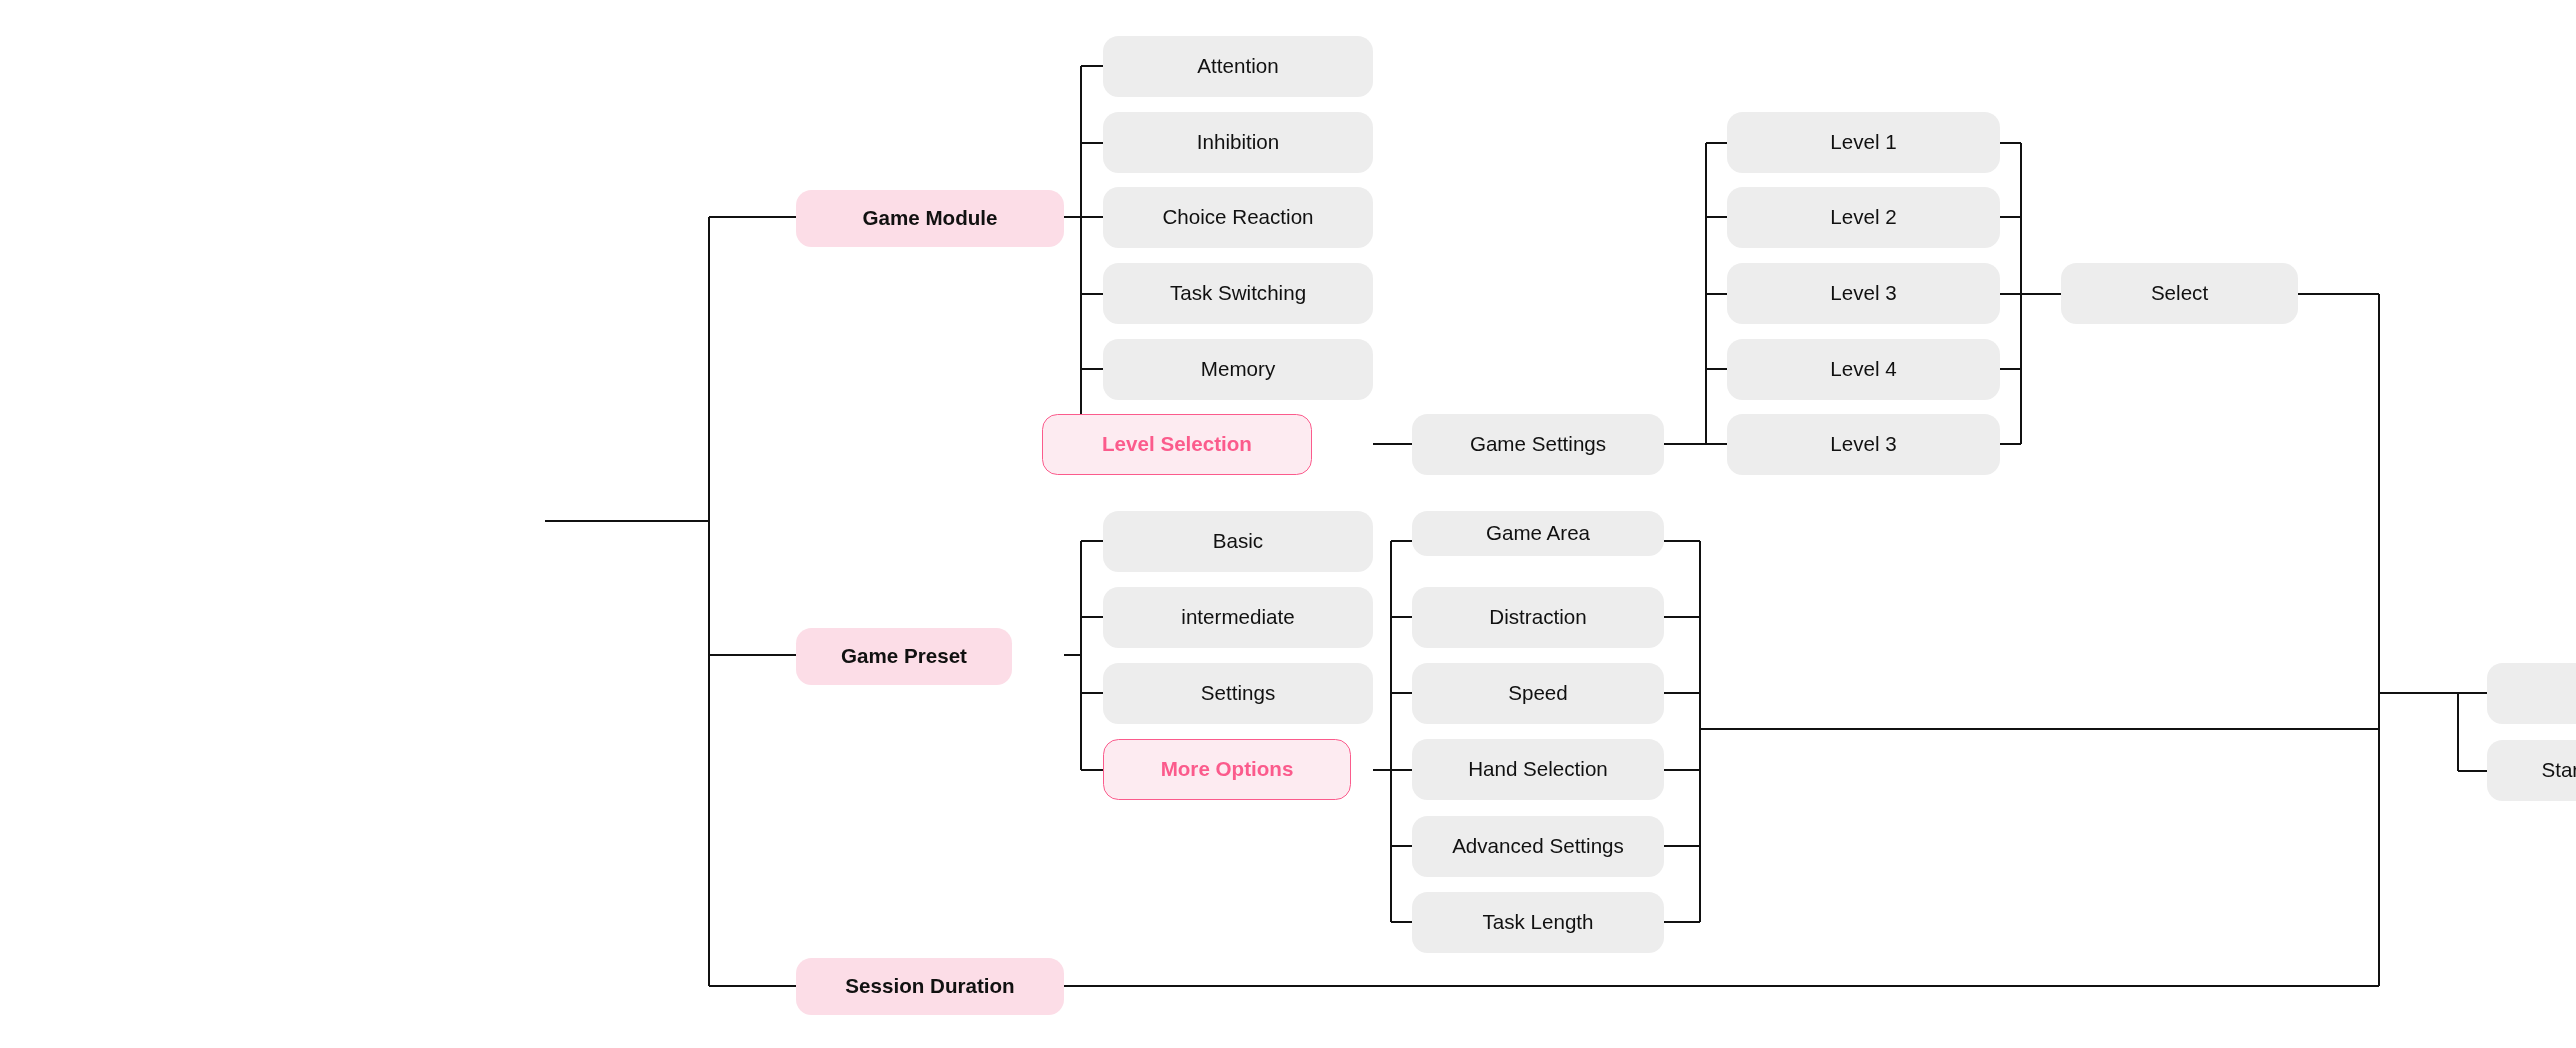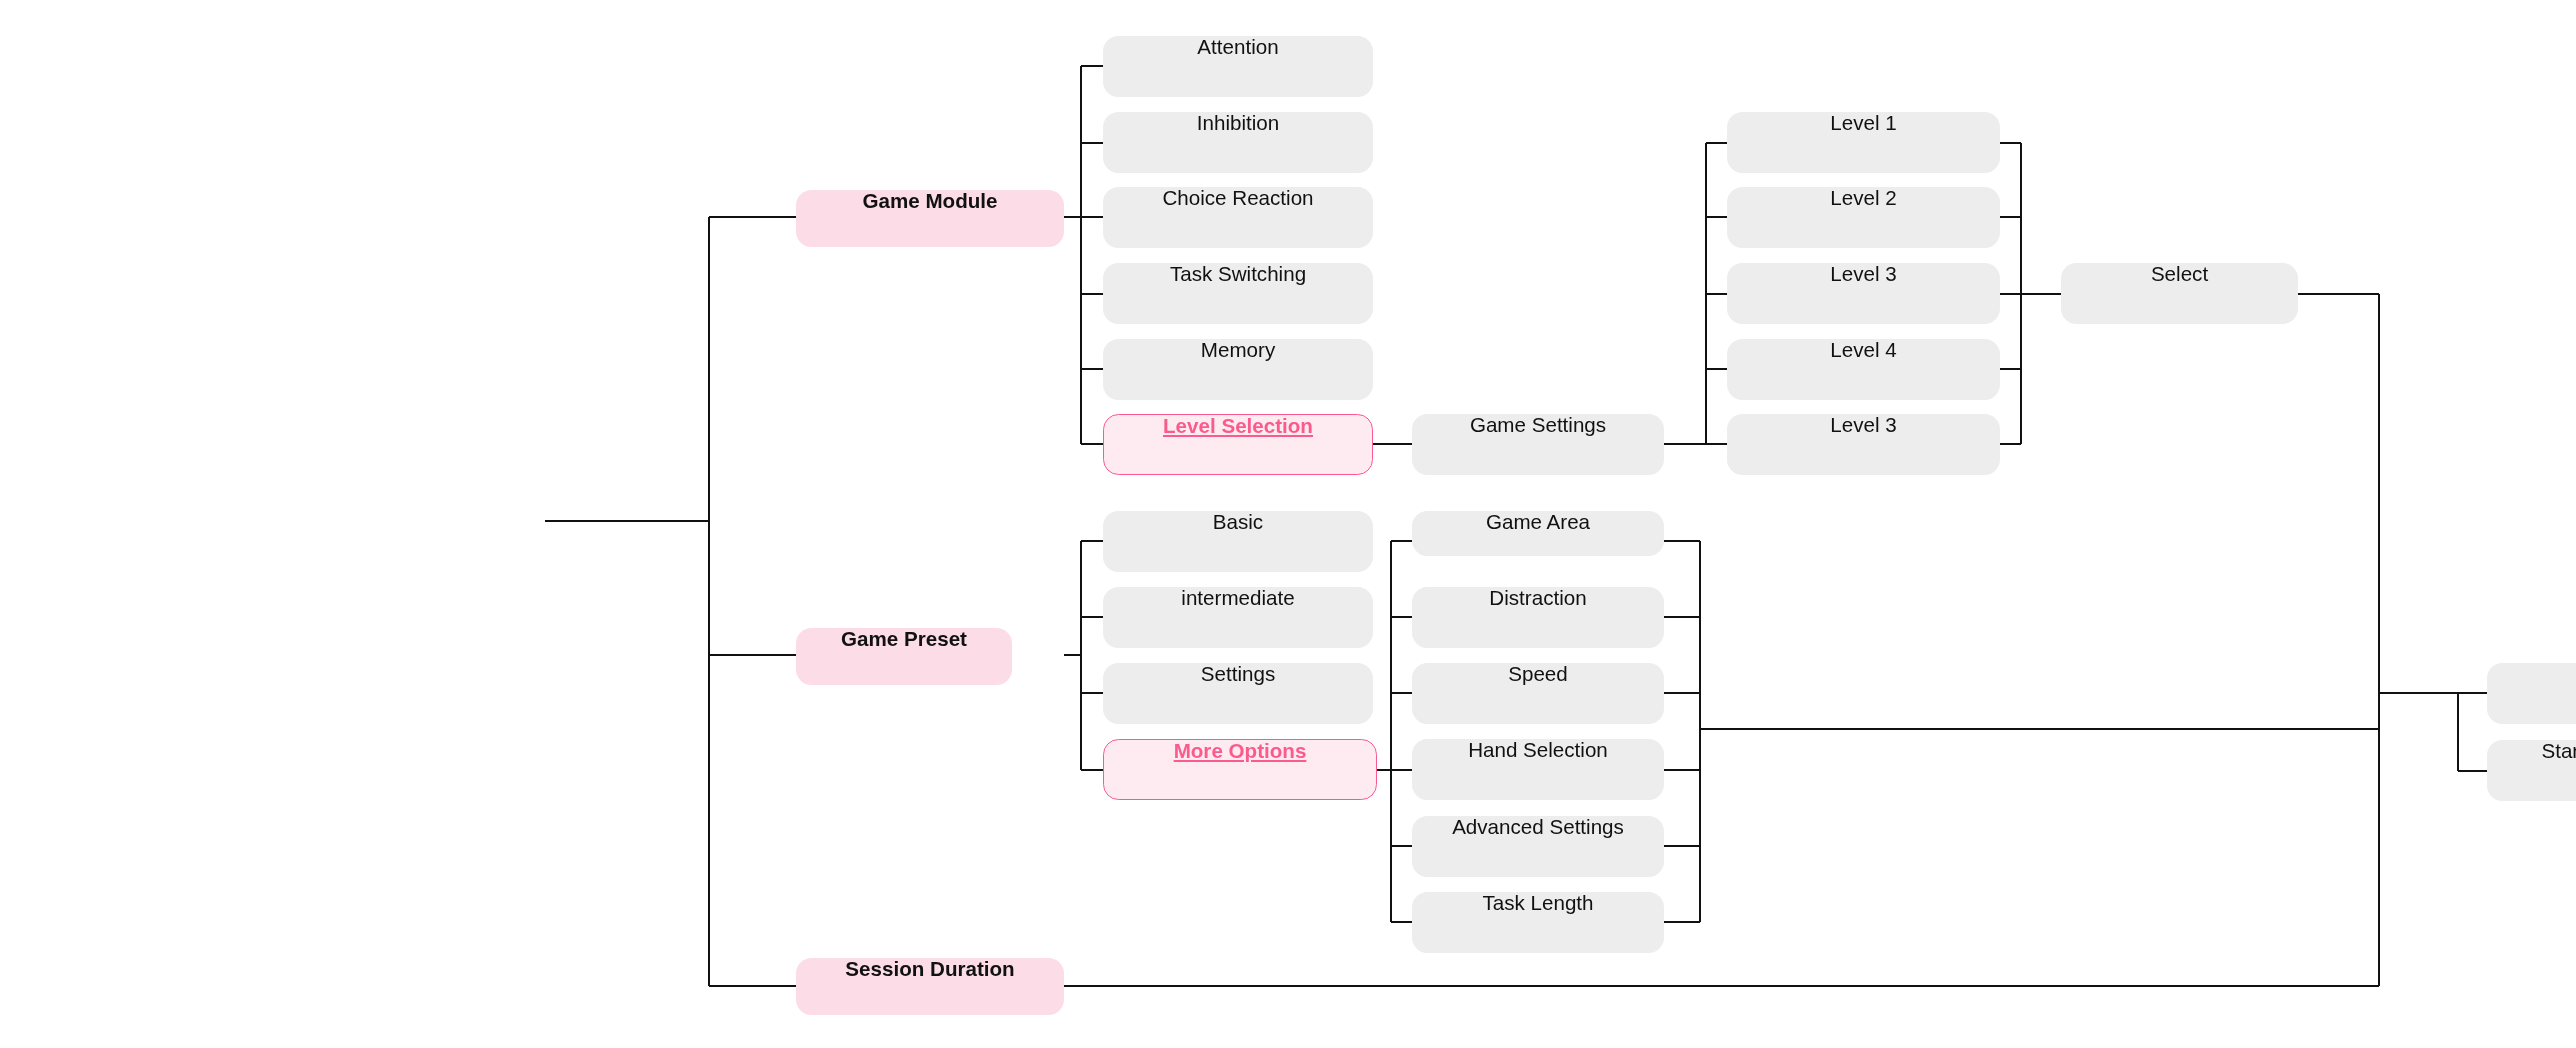--- a/index.html
+++ b/index.html
@@ -22,21 +22,21 @@
     left: 0;
     top: 0;
     width: 2968px;
     height: 1049px;
     pointer-events: none;
   }
   .node {
     position: absolute;
     box-sizing: border-box;
     display: flex;
-    align-items: flex-start;
+    align-items: center;
     justify-content: center;
     border-radius: 15.5px;
     text-align: center;
     line-height: 1.1;
     white-space: nowrap;
     font-weight: 400;
   }
   .node .label {
     display: block;
   }
@@ -167,21 +167,21 @@
   </div>
   <div class="node plain" style="left:1103px; top:187px; width:270px; height:61px;">
     <span class="label">Choice Reaction</span>
   </div>
   <div class="node plain" style="left:1103px; top:263px; width:270px; height:61px;">
     <span class="label">Task Switching</span>
   </div>
   <div class="node plain" style="left:1103px; top:339px; width:270px; height:61px;">
     <span class="label">Memory</span>
   </div>
-  <div class="node accent" style="left:1103px; top:414px; width:270px; height:61px;text-decoration:underline;">
+  <div class="node accent" style="left:1042px; top:414px; width:270px; height:61px;">
     <span class="label">Level Selection</span>
   </div>
 
   <div class="node plain" style="left:1412px; top:414px; width:252px; height:61px;">
     <span class="label">Game Settings</span>
   </div>
 
   <div class="node plain" style="left:1727px; top:112px; width:273px; height:61px;">
     <span class="label">Level 1</span>
   </div>
@@ -204,21 +204,21 @@
 
   <div class="node plain" style="left:1103px; top:511px; width:270px; height:61px;">
     <span class="label">Basic</span>
   </div>
   <div class="node plain" style="left:1103px; top:587px; width:270px; height:61px;">
     <span class="label">intermediate</span>
   </div>
   <div class="node plain" style="left:1103px; top:663px; width:270px; height:61px;">
     <span class="label">Settings</span>
   </div>
-  <div class="node accent" style="left:1103px; top:739px; width:274px; height:61px;text-decoration:underline;">
+  <div class="node accent" style="left:1103px; top:739px; width:248px; height:61px;">
     <span class="label">More Options</span>
   </div>
 
   <div class="node plain" style="left:1412px; top:511px; width:252px; height:45px;">
     <span class="label">Game Area</span>
   </div>
   <div class="node plain" style="left:1412px; top:587px; width:252px; height:61px;">
     <span class="label">Distraction</span>
   </div>
   <div class="node plain" style="left:1412px; top:663px; width:252px; height:61px;">

